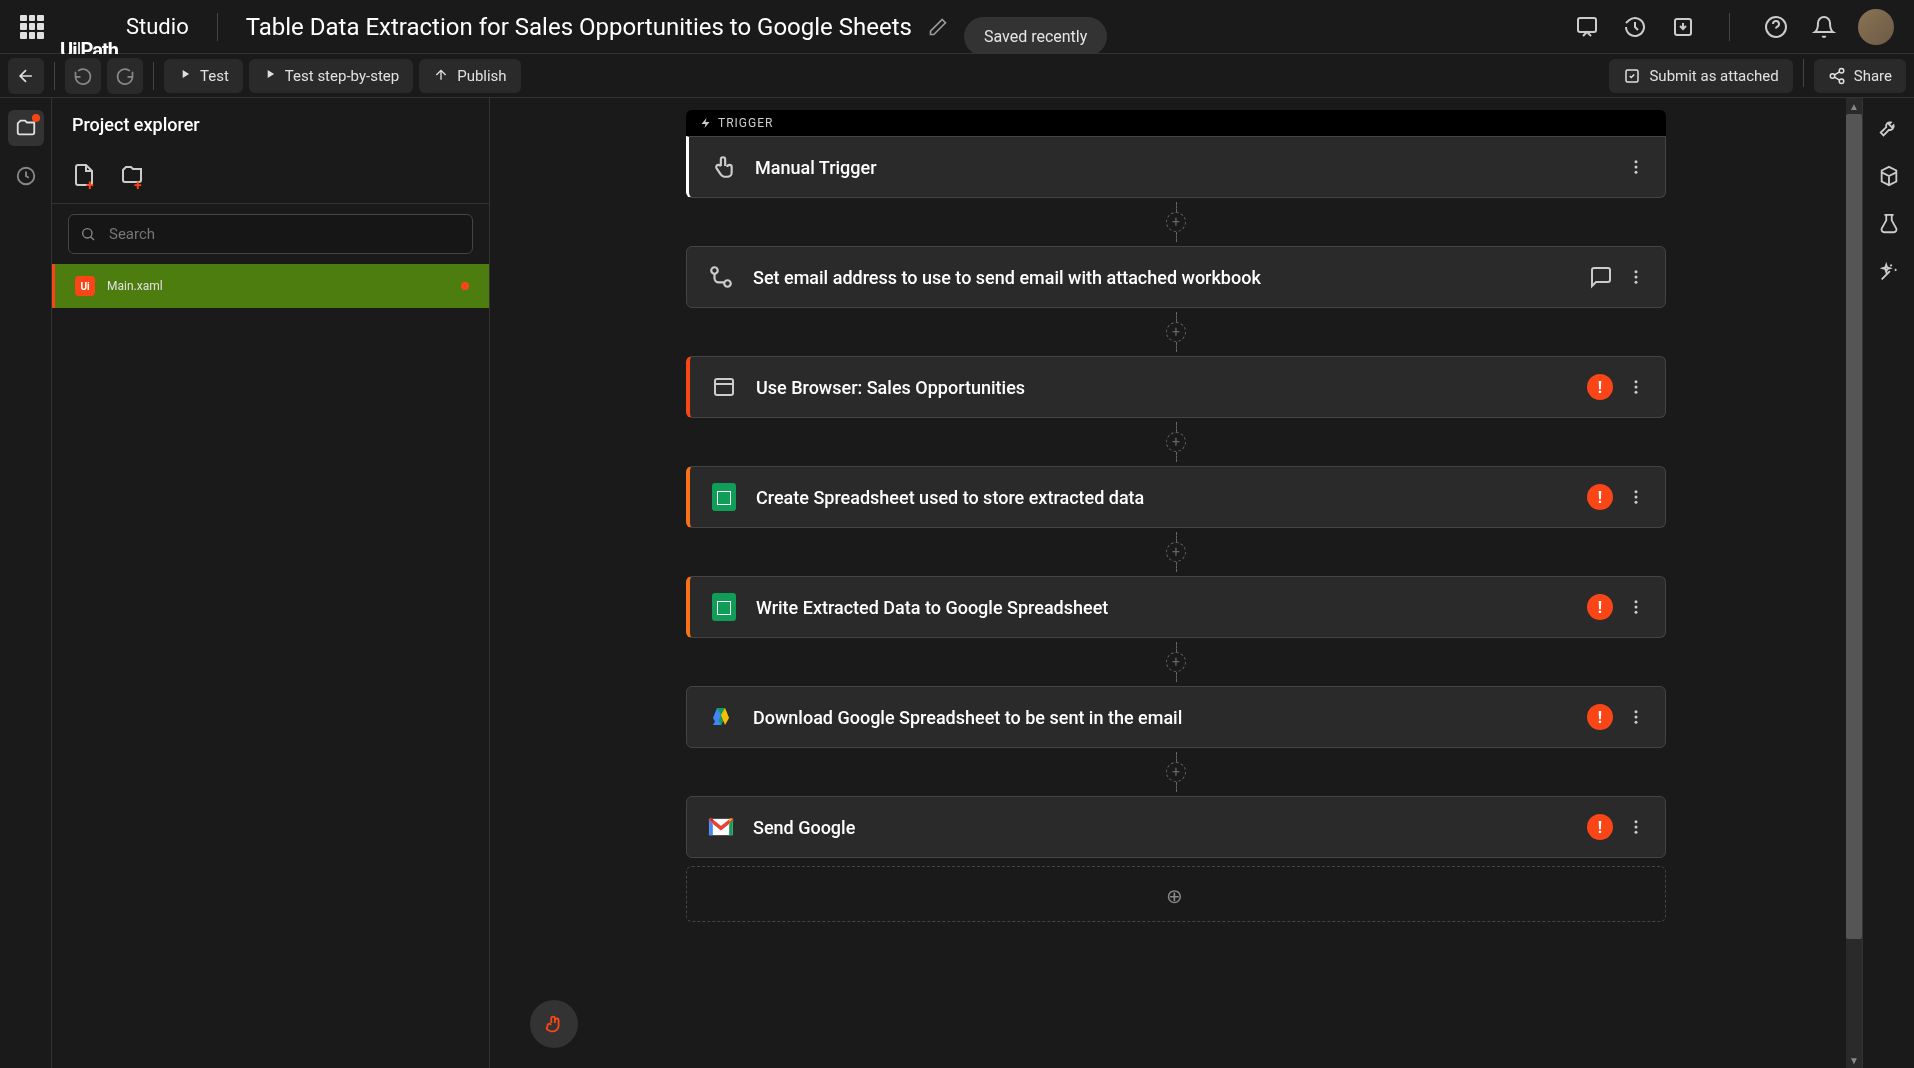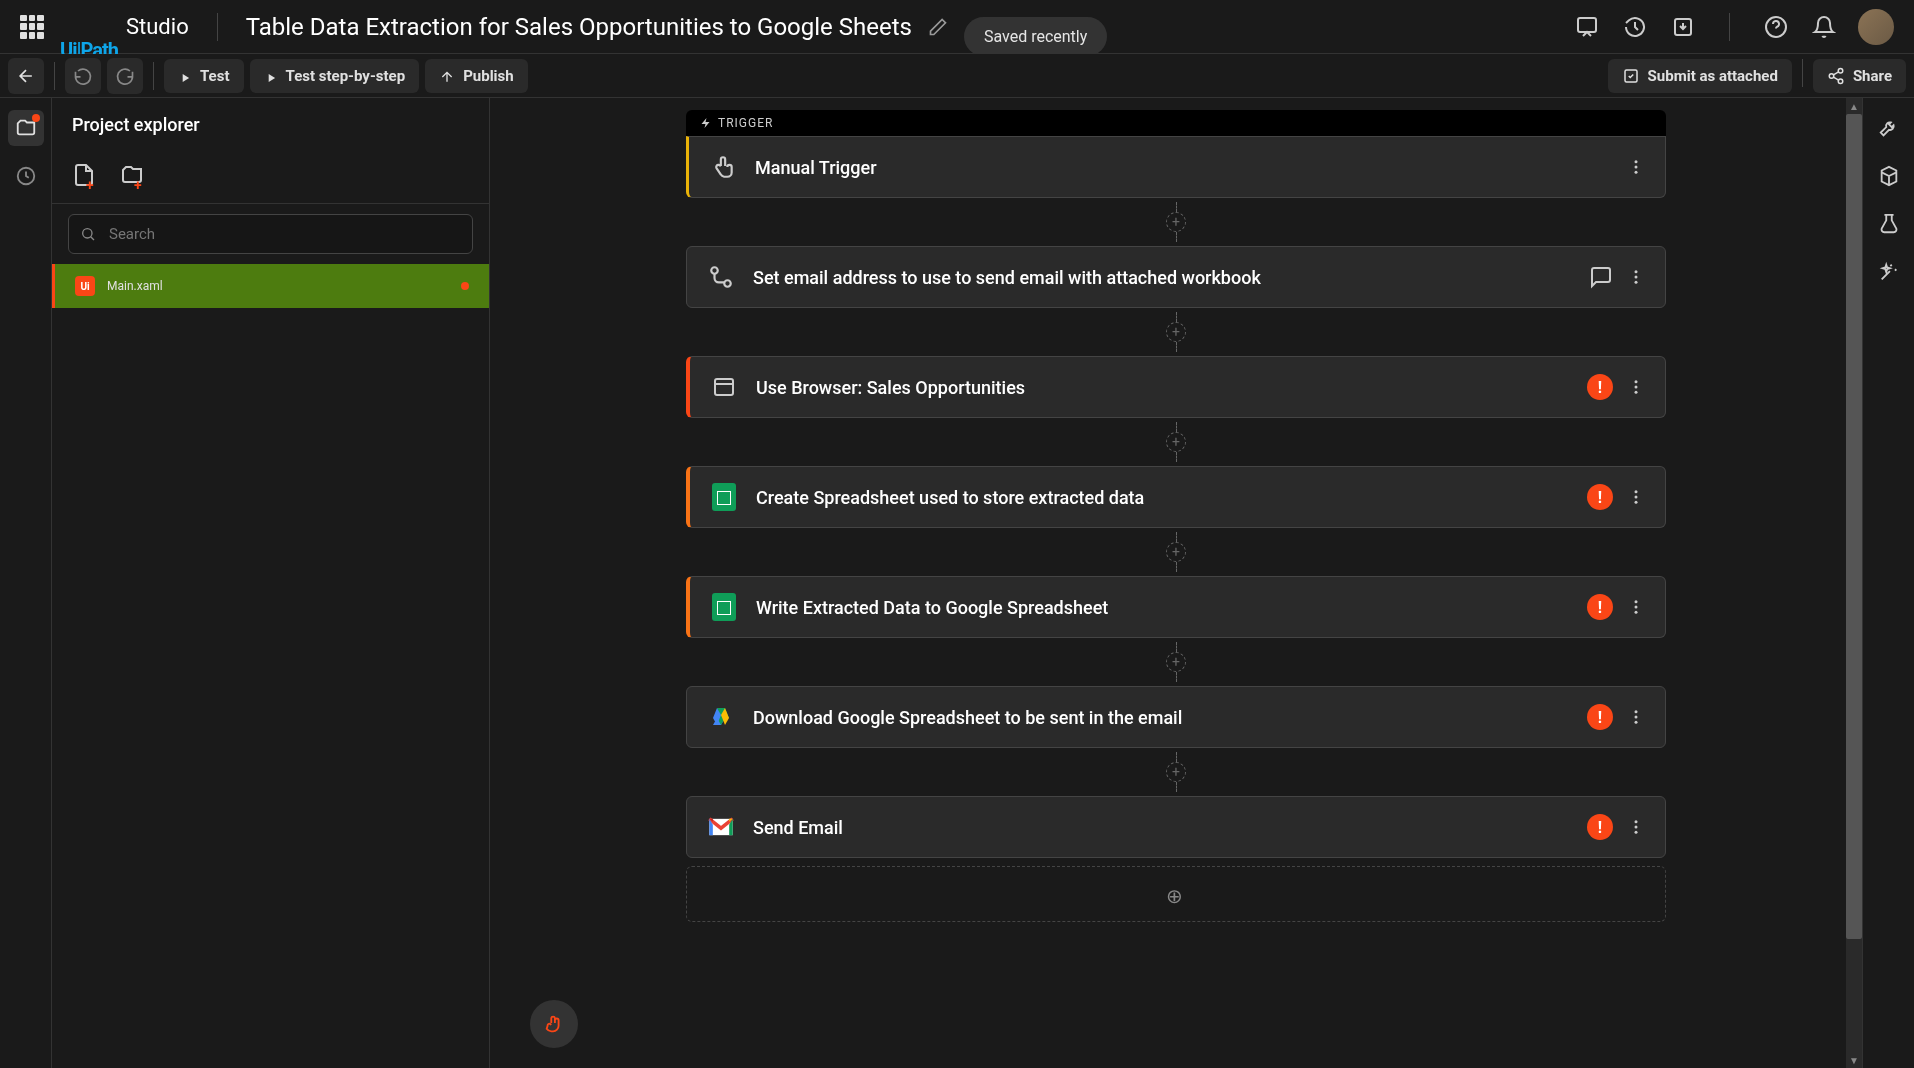--- a/index.html
+++ b/index.html
@@ -40,21 +40,21 @@
     }
     .logo {
       display: flex;
       align-items: center;
       gap: 8px;
       font-size: 22px;
       font-weight: 400;
       color: #fff;
     }
     .logo-mark {
-      color: #0ea5e9;
+      color: #ffffff;
       font-weight: bold;
       font-size: 20px;
       letter-spacing: -1px;
       margin-top: 47px;
     }
     .divider-v {
       width: 1px;
       height: 28px;
       background: #444;
       margin: 0 12px;
@@ -101,29 +101,28 @@
       height: 44px;
       background: #1a1a1a;
       display: flex;
       align-items: center;
       padding: 0 8px;
       gap: 6px;
       border-bottom: 1px solid #333;
     }
     .toolbar-btn {
       display: flex;
-      align-items: flex-end;
+      align-items: flex-start;
       gap: 8px;
       padding: 8px 14px;
       background: #2a2a2a;
       border-radius: 6px;
       cursor: pointer;
       font-size: 15px;
       color: #e0e0e0;
-      font-weight: bold;
     }
     .toolbar-icon-btn {
       width: 36px;
       height: 36px;
       display: flex;
       align-items: center;
       justify-content: center;
       background: #2a2a2a;
       border-radius: 6px;
       cursor: pointer;
@@ -307,21 +306,21 @@
       border: 1px solid #444;
       border-radius: 6px;
       display: flex;
       align-items: center;
       padding: 16px 20px;
       gap: 18px;
       position: relative;
       cursor: pointer;
     }
     .activity.trigger-act {
-      border-left: 3px solid #eab308;
+      border-left: 3px solid #ffffff;
       border-radius: 0 0 6px 6px;
       justify-content: space-between;
     }
     .activity.orange {
       border-left: 4px solid #fa4616;
     }
     .activity.green {
       border-left: 4px solid #f97316;
     }
     .activity-icon {
@@ -833,21 +832,21 @@
         <div class="activity-icon">
           <svg width="28" height="22" viewBox="0 0 24 18">
               <path d="M2 2h20v14H2z" fill="#fff"></path>
               <path d="M2 2l10 8L22 2" fill="none" stroke="#ea4335" stroke-width="3"></path>
               <path d="M2 2v14h3V7" fill="#4285f4"></path>
               <path d="M22 2v14h-3V7" fill="#0f9d58"></path>
               <path d="M2 2l3 2.5V2z" fill="#c5221f"></path>
               <path d="M22 2l-3 2.5V2z" fill="#fbbc04"></path>
             </svg>
         </div>
-        <div class="activity-title">Send Email</div>
+        <div class="activity-title">Send Google</div>
         <div class="activity-actions">
           <div class="warning-badge">!</div>
           <div class="more-btn">
             <svg width="18" height="18" viewBox="0 0 24 24" fill="currentColor">
                 <circle cx="12" cy="5" r="2"></circle>
                 <circle cx="12" cy="12" r="2"></circle>
                 <circle cx="12" cy="19" r="2"></circle>
               </svg>
           </div>
         </div>

